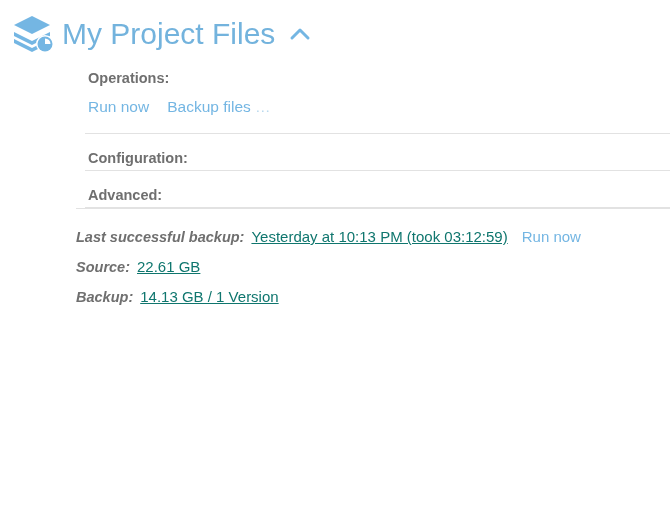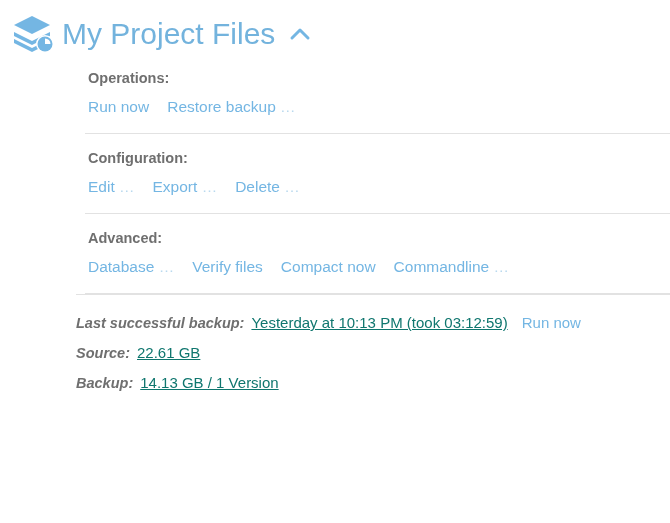--- a/index.html
+++ b/index.html
@@ -156,38 +156,32 @@
         <polyline points="5,17 13,9 21,17" fill="none" stroke="#74b6e3" stroke-width="3" stroke-linecap="round" stroke-linejoin="round"></polyline>
       </svg>
     </span>
   </div>
 
   <div class="content">
 
     <div class="section">
       <div class="section-label">Operations:</div>
       <div class="link-row">
-        <a class="link" href="#"><span>Run now</span><span class="ell"></span></a><a class="link" href="#"><span>Restore backup</span><span class="ell"> …</span></a>
+        <a class="link" href="#"><span>Run now</span><span class="ell"></span></a><a class="link" href="#"><span>Backup files</span><span class="ell"> …</span></a>
       </div>
     </div>
 
     <div class="section">
       <div class="divider"></div>
       <div class="section-label">Configuration:</div>
-      <div class="link-row">
-        <a class="link" href="#"><span>Edit</span><span class="ell"> …</span></a><a class="link" href="#"><span>Export</span><span class="ell"> …</span></a><a class="link" href="#"><span>Delete</span><span class="ell"> …</span></a>
-      </div>
     </div>
 
     <div class="section">
       <div class="divider"></div>
       <div class="section-label">Advanced:</div>
-      <div class="link-row">
-        <a class="link" href="#"><span>Database</span><span class="ell"> …</span></a><a class="link" href="#"><span>Verify files</span><span class="ell"></span></a><a class="link" href="#"><span>Compact now</span><span class="ell"></span></a><a class="link" href="#"><span>Commandline</span><span class="ell"> …</span></a>
-      </div>
     </div>
 
     <div class="section">
       <div class="divider"></div>
     </div>
 
     <div class="status-block">
       <div class="status-divider"></div>
       <div class="status-rows">
 

